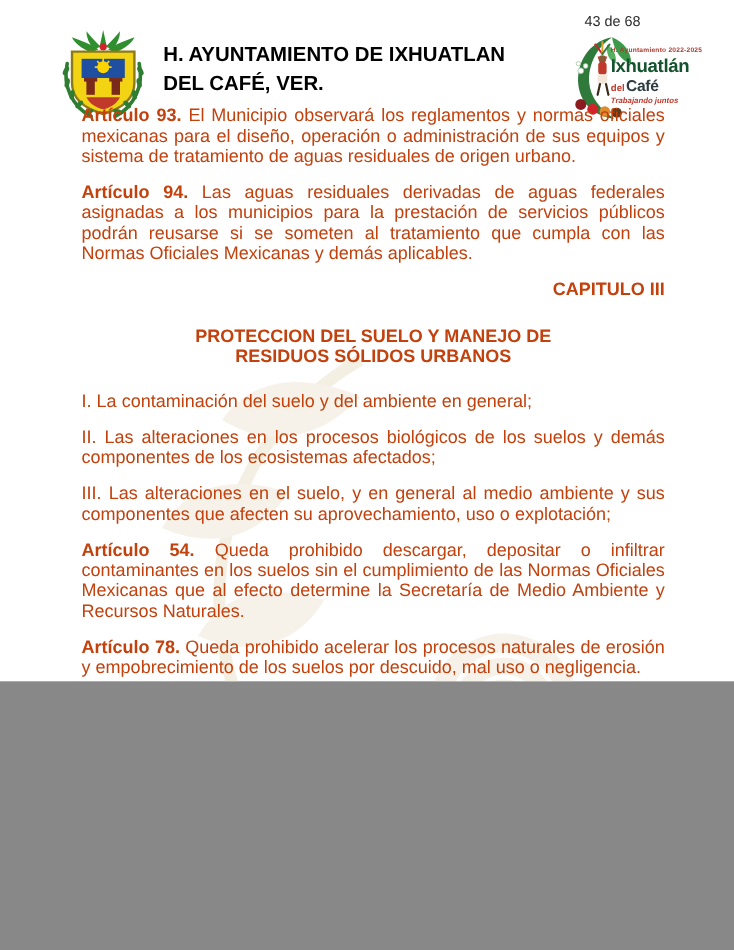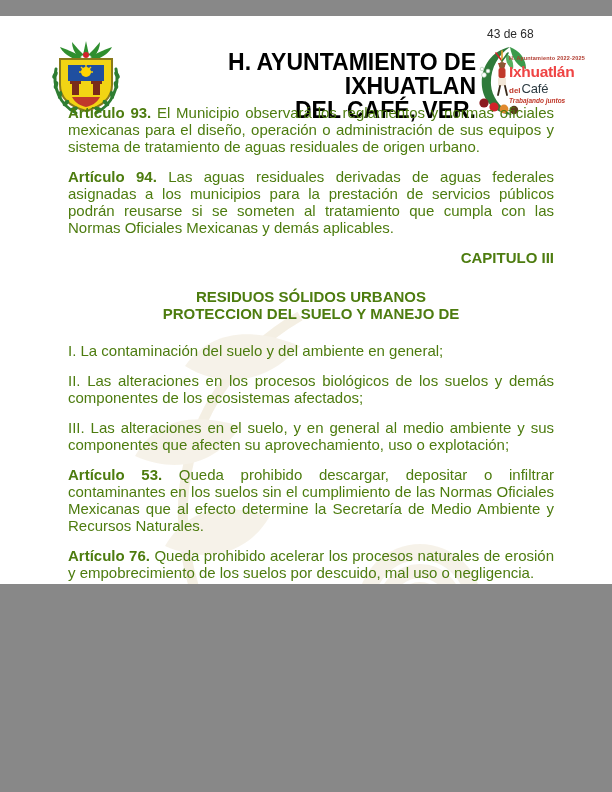--- a/index.html
+++ b/index.html
@@ -1,47 +1,47 @@
 <!DOCTYPE html>
 <html><head>
 <meta charset="utf-8">
 <style>
   * { margin:0; padding:0; box-sizing:border-box; }
   html,body { background:#888; }
   .page {
-    position:relative; width:612px; height:568px; margin:16px auto;
+    position:relative; width:612px; height:568px; margin:0 auto;
     background:#ffffff; overflow:hidden;
     font-family:"Liberation Sans", sans-serif; color:#1a1a1a;
   }
   
   .page-number {
     position:absolute; top:11px; left:487px;
     font-size:12px; color:#2b2b2b;
   }
   .crest { position:absolute; left:46px; top:23px; width:80px; height:79px; }
   .doc-title {
     position:absolute; left:136px; top:34px; width:340px;
-    text-align:right; font-weight:bold; font-size:23px; line-height:24px;
+    text-align:left; font-weight:bold; font-size:17px; line-height:24px;
     color:#000;
   }
   .right-logo { position:absolute; left:476px; top:27px; width:134px; height:74px; }
   .right-logo .emblem { position:absolute; left:0; top:2px; width:58px; height:72px; }
   .logo-text { position:absolute; left:33px; top:13px; width:101px; line-height:1; }
   .logo-admin { font-size:5.5px; color:#b03a2e; font-weight:bold; margin-bottom:2px; letter-spacing:.2px; }
-  .logo-name { font-size:15.5px; font-weight:bold; color:#ef4444; letter-spacing:-.3px; }
+  .logo-name { font-size:15.5px; font-weight:bold; color:#14532d; letter-spacing:-.3px; }
   .logo-cafe-row { margin-top:1px; }
   .logo-del { font-size:8px; color:#c0392b; font-weight:bold; margin-right:1px; }
-  .logo-cafe { font-size:13px; font-weight:normal; color:#2d3b42; letter-spacing:-.2px; }
+  .logo-cafe { font-size:13px; font-weight:bold; color:#2d3b42; letter-spacing:-.2px; }
   .logo-tagline { margin-top:2px; font-size:6.5px; font-style:italic; color:#c0392b; font-weight:bold; }
   
   .watermark { position:absolute; left:90px; top:290px; width:430px; height:400px; opacity:.55; pointer-events:none; }
   
   .body-text {
     position:absolute; left:68px; top:88px; width:486px;
-    font-size:15px; line-height:17px; text-align:justify; color:#4d7c0f;
+    font-size:15px; line-height:17px; text-align:justify; color:#c2410c;
   }
   .body-text p { margin:0 0 13px 0; }
   .art-label { font-weight:bold; }
   .chapter-label {
     text-align:right; font-weight:bold; font-size:15px; margin:5px 0 22px;
   }
   .chapter-title {
     text-align:center; font-weight:bold; font-size:15px; line-height:17px; margin:0 0 20px;
   }
   
@@ -193,32 +193,32 @@
   </div>
 
   <main class="body-text">
     <p><span class="art-label">Artículo 93.</span> <span>El Municipio observará los reglamentos y normas oficiales mexicanas para el diseño, operación o administración de sus equipos y sistema de tratamiento de aguas residuales de origen urbano.</span></p>
 
     <p><span class="art-label">Artículo 94.</span> <span>Las aguas residuales derivadas de aguas federales asignadas a los municipios para la prestación de servicios públicos podrán reusarse si se someten al tratamiento que cumpla con las Normas Oficiales Mexicanas y demás aplicables.</span></p>
 
     <div class="chapter-label">CAPITULO III</div>
 
     <div class="chapter-title">
+      <div>PROTECCION DEL SUELO Y MANEJO DE</div>
       <div>RESIDUOS SÓLIDOS URBANOS</div>
-      <div>PROTECCION DEL SUELO Y MANEJO DE</div>
     </div>
 
 
     <p>I.  La contaminación del suelo y del ambiente en general;</p>
     <p>II. Las alteraciones en los procesos biológicos de los suelos y demás componentes de los ecosistemas afectados;</p>
     <p>III. Las alteraciones en el suelo, y en general al medio ambiente y sus componentes que afecten su aprovechamiento, uso o explotación;</p>
 
-    <p><span class="art-label">Artículo 53.</span> <span>Queda prohibido descargar, depositar o infiltrar contaminantes en los suelos sin el cumplimiento de las Normas Oficiales Mexicanas que al efecto determine la Secretaría de Medio Ambiente y Recursos Naturales.</span></p>
-
-    <p><span class="art-label">Artículo 76.</span> <span>Queda prohibido acelerar los procesos naturales de erosión y empobrecimiento de los suelos por descuido, mal uso o negligencia.</span></p>
+    <p><span class="art-label">Artículo 54.</span> <span>Queda prohibido descargar, depositar o infiltrar contaminantes en los suelos sin el cumplimiento de las Normas Oficiales Mexicanas que al efecto determine la Secretaría de Medio Ambiente y Recursos Naturales.</span></p>
+
+    <p><span class="art-label">Artículo 78.</span> <span>Queda prohibido acelerar los procesos naturales de erosión y empobrecimiento de los suelos por descuido, mal uso o negligencia.</span></p>
 
   </main>
 
   <div class="footer-banner">
     <div class="banner-red"></div>
     <div class="stripe stripe-red"></div>
     <div class="stripe stripe-gold"></div>
     <div class="stripe stripe-mustard"></div>
     <div class="stripe stripe-maroon"></div>
     <div class="stripe stripe-dark"></div>

